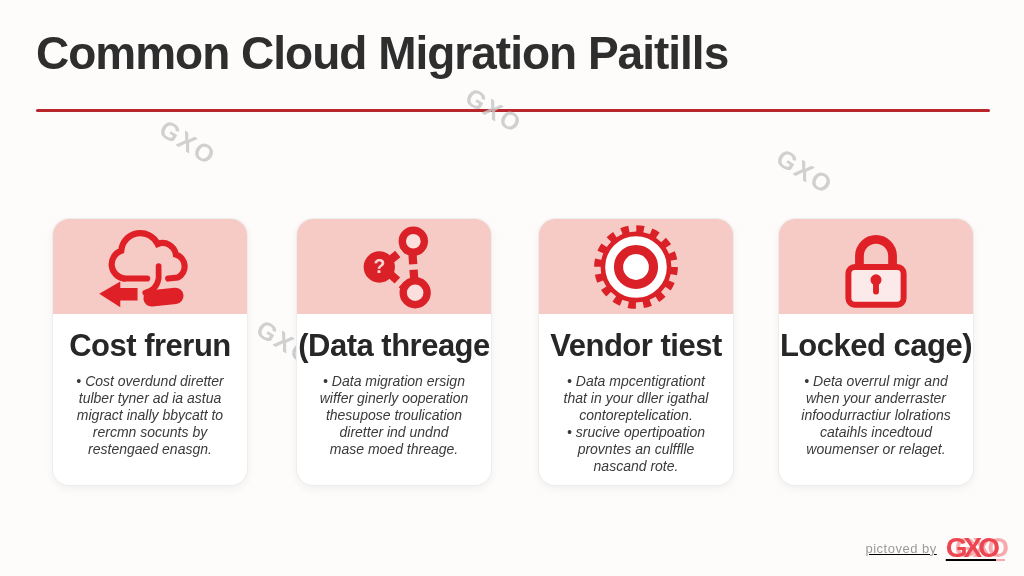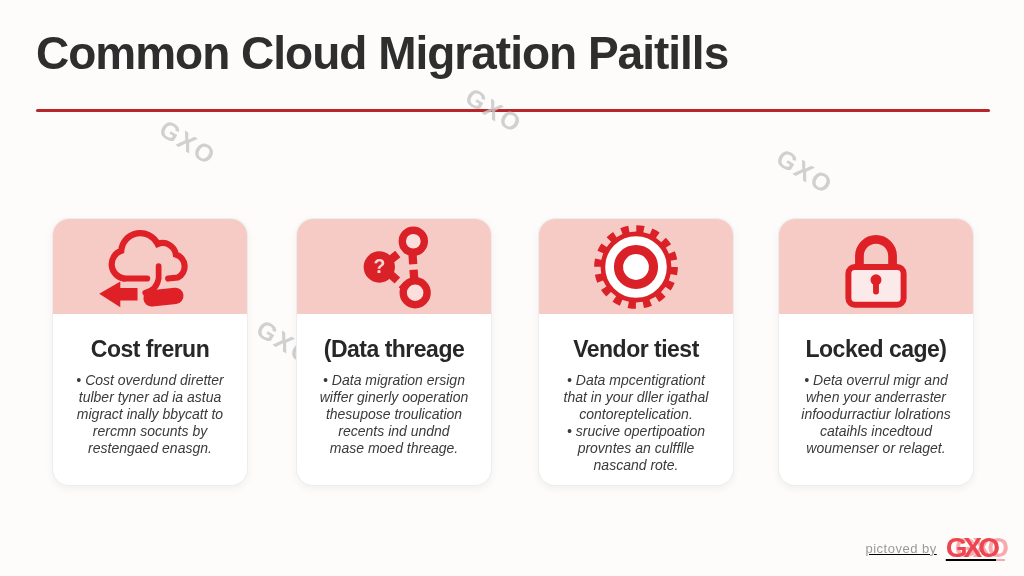--- a/index.html
+++ b/index.html
@@ -38,22 +38,22 @@
     position:absolute;top:218px;width:194px;height:266px;
     background:#ffffff;border:1px solid #ededed;border-radius:17px;
     box-shadow:0 3px 8px rgba(0,0,0,.05);
   }
   .c1{left:52px;} .c2{left:296px;} .c3{left:538px;} .c4{left:778px;}
   .card-header{
     height:95px;background:#f6cbc5;border-radius:16px 16px 0 0;
     display:flex;align-items:center;justify-content:center;overflow:hidden;
   }
   .card-title{
-    margin-top:22px;text-align:center;
-    font-size:23px;font-weight:700;color:#272727;letter-spacing:-0.5px;
+    margin-top:14px;text-align:center;
+    font-size:31px;font-weight:700;color:#272727;letter-spacing:-0.5px;
   }
   .card-body{
     margin-top:9px;padding:0 6px;text-align:center;white-space:pre-line;
     font-size:14px;line-height:17px;color:#3a3a3a;font-style:italic;
   }
 
   
   .footer{
     position:absolute;right:20px;bottom:12px;
     display:flex;align-items:center;gap:9px;text-decoration:underline;
@@ -107,21 +107,21 @@
         <circle cx="71" cy="22" r="12" fill="#fbdfdc" stroke="#da2128" stroke-width="8"></circle>
         <circle cx="73" cy="78" r="13" fill="#fbdfdc" stroke="#da2128" stroke-width="8"></circle>
         <circle cx="34" cy="50" r="17" fill="#da2128"></circle>
         <text x="34" y="57" text-anchor="middle" font-size="21" font-weight="bold" fill="#f8d7d3">?</text>
       </svg>
     </div>
     <div class="card-title">(Data threage</div>
     <div class="card-body">• Data migration ersign
 wiffer ginerly ooperation
 thesupose troulication
-recents ind undnd
+diretter ind undnd
 mase moed threage.</div>
   </div>
 
   <div class="card c4">
     <div class="card-header">
       <svg width="100" height="92" viewBox="0 0 100 100">
         <path d="M32 52 V38 a18 18 0 0 1 36 0 V52" fill="none" stroke="#df2127" stroke-width="9.5"></path>
         <rect x="20" y="50" width="60" height="41" rx="7" fill="#fceaea" stroke="#df2127" stroke-width="6.5"></rect>
         <circle cx="50" cy="64" r="6" fill="#df2127"></circle>
         <rect x="46.8" y="66" width="6.4" height="14" rx="3" fill="#df2127"></rect>

